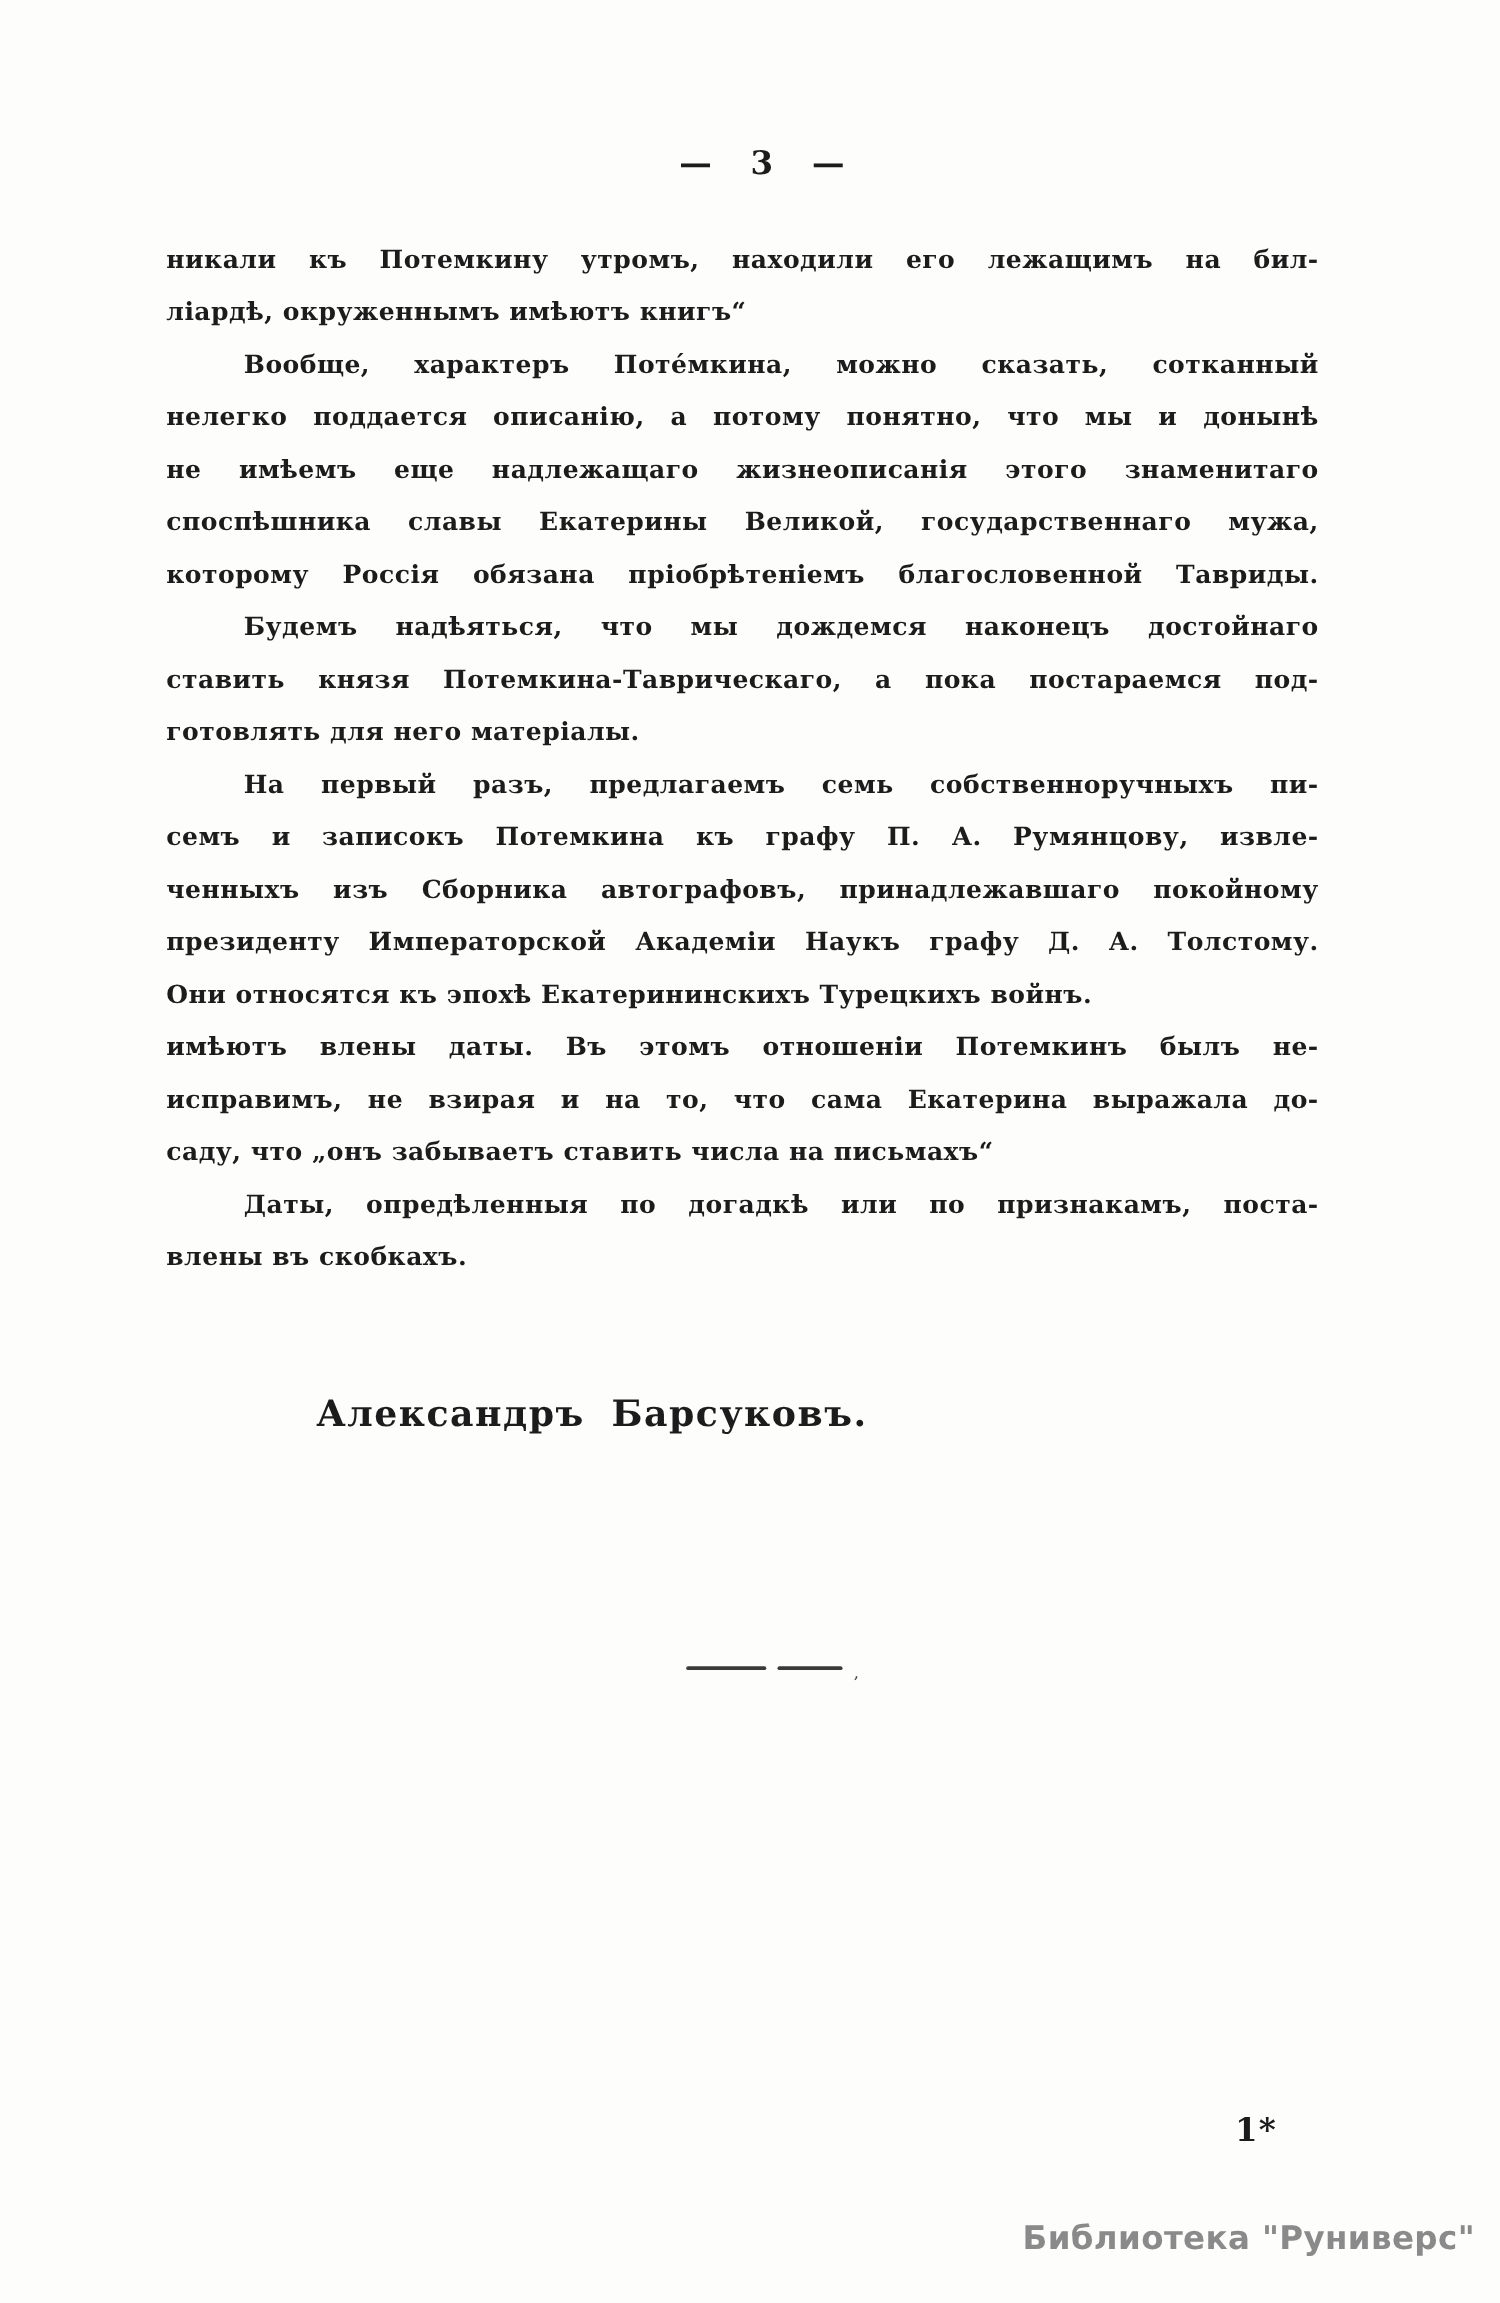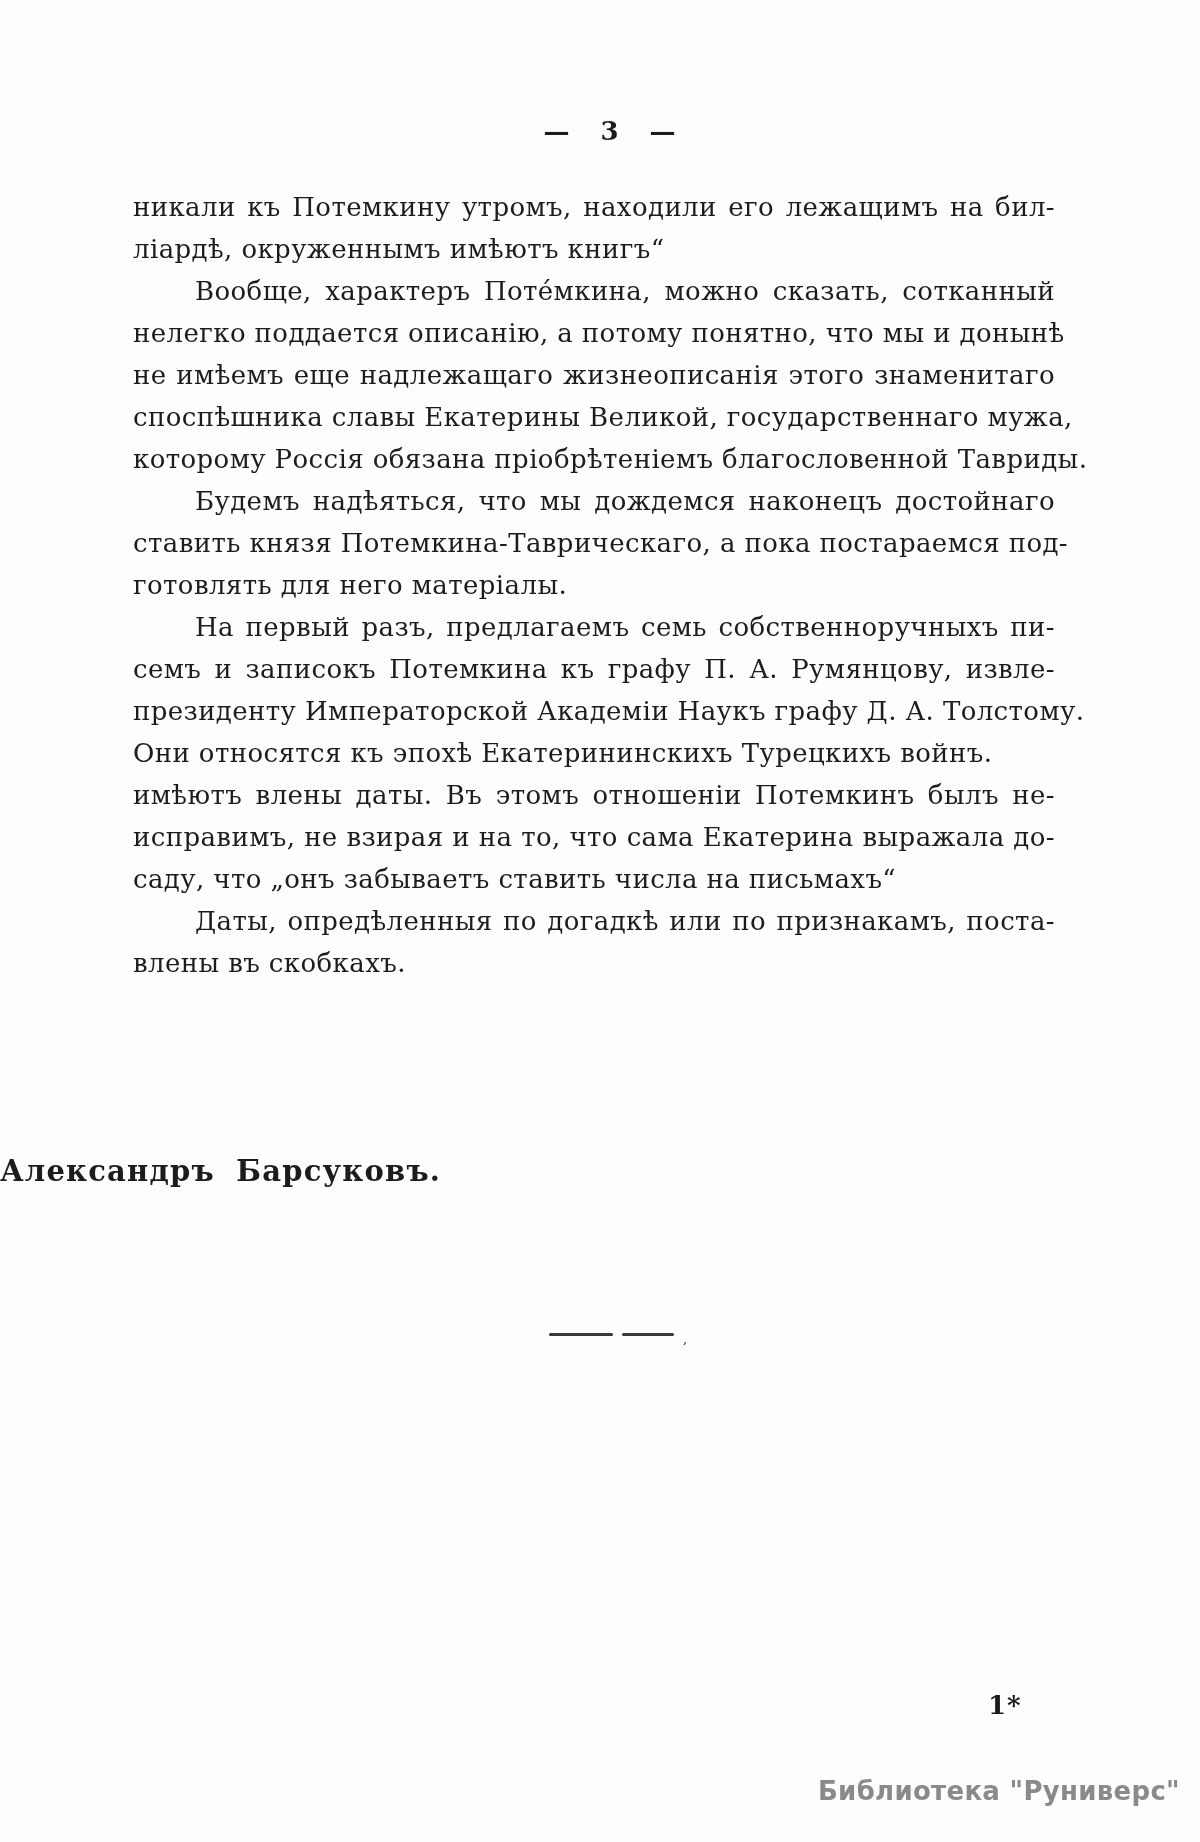--- a/index.html
+++ b/index.html
@@ -35,45 +35,45 @@
   
   .text-block {
     position: absolute;
     left: 133px;
     top: 186px;
     width: 922px;
   }
   .line {
     height: 42px;
     line-height: 42px;
-    font-size: 26px;
+    font-size: 20px;
     letter-spacing: 0.4px;
     text-align: justify;
     text-align-last: justify;
     white-space: nowrap;
     overflow: visible;
+    font-weight: bold;
   }
   .line.para-end {
     text-align-last: left;
   }
   .line.indent {
     padding-left: 62px;
   }
   
   .signature {
     position: absolute;
     top: 1114px;
     left: 0;
     width: 947px;
-    text-align: left;
+    text-align: center;
     font-size: 29px;
     font-weight: bold;
     letter-spacing: 1.2px;
     word-spacing: 10px;
-    margin-top: 40px;
   }
   
   .divider {
     position: absolute;
     top: 1329px;
     left: 549px;
     display: flex;
     align-items: center;
     gap: 9px;
   }
@@ -133,20 +133,21 @@
       <div class="line indent">Вообще, характеръ Поте́мкина, можно сказать, сотканный</div>
       <div class="line">нелегко поддается описанію, а потому понятно, что мы и донынѣ</div>
       <div class="line">не имѣемъ еще надлежащаго жизнеописанія этого знаменитаго</div>
       <div class="line">споспѣшника славы Екатерины Великой, государственнаго мужа,</div>
       <div class="line">которому Россія обязана пріобрѣтеніемъ благословенной Тавриды.</div>
       <div class="line indent">Будемъ надѣяться, что мы дождемся наконецъ достойнаго</div>
       <div class="line">ставить князя Потемкина-Таврическаго, а пока постараемся под-</div>
       <div class="line para-end">готовлять для него матеріалы.</div>
       <div class="line indent">На первый разъ, предлагаемъ семь собственноручныхъ пи-</div>
       <div class="line">семъ и записокъ Потемкина къ графу П. А. Румянцову, извле-</div>
+      <div class="line">ченныхъ изъ Сборника автографовъ, принадлежавшаго покойному</div>
       <div class="line">президенту Императорской Академіи Наукъ графу Д. А. Толстому.</div>
       <div class="line para-end">Они относятся къ эпохѣ Екатерининскихъ Турецкихъ войнъ.</div>
       <div class="line">имѣютъ влены даты. Въ этомъ отношеніи Потемкинъ былъ не-</div>
       <div class="line">исправимъ, не взирая и на то, что сама Екатерина выражала до-</div>
       <div class="line para-end">саду, что „онъ забываетъ ставить числа на письмахъ“</div>
       <div class="line indent">Даты, опредѣленныя по догадкѣ или по признакамъ, поста-</div>
       <div class="line para-end">влены въ скобкахъ.</div>
     </div>
 
   <div class="signature">Александръ Барсуковъ.</div>

